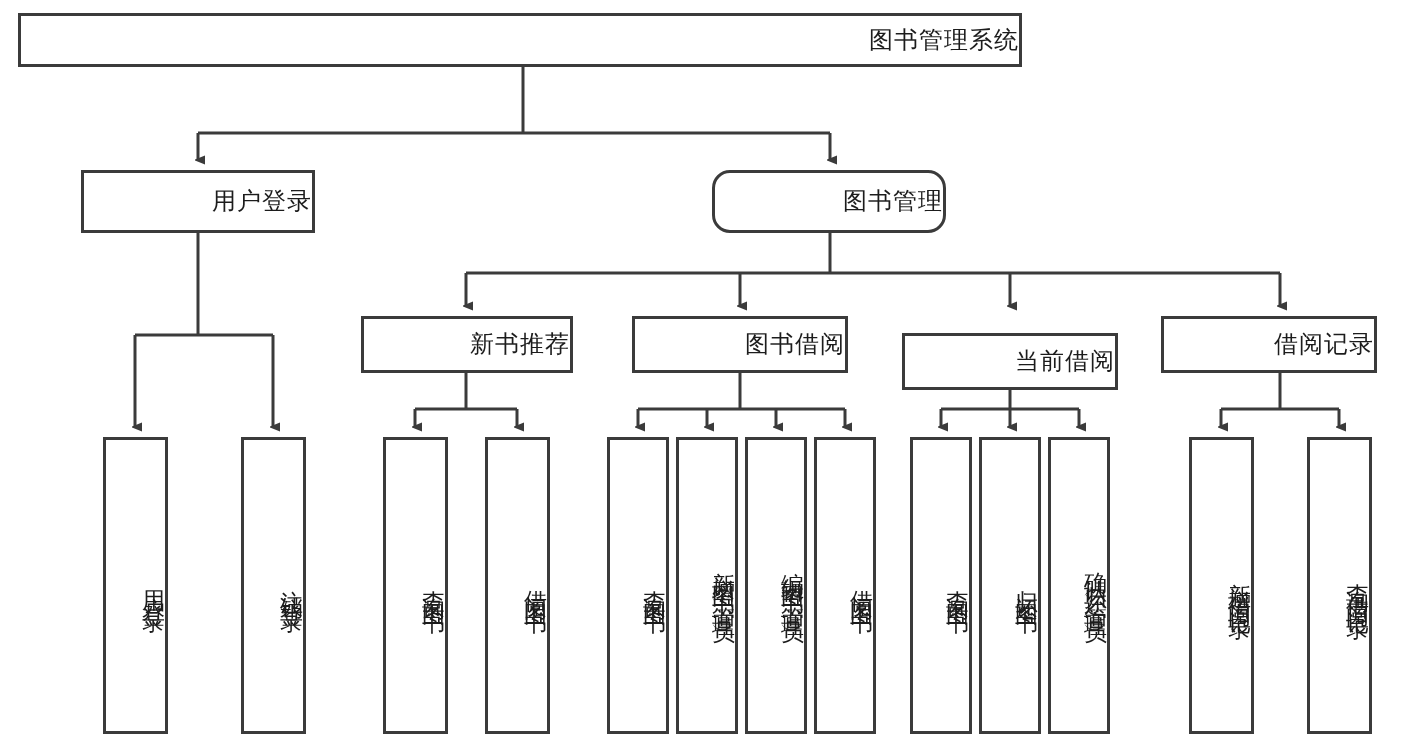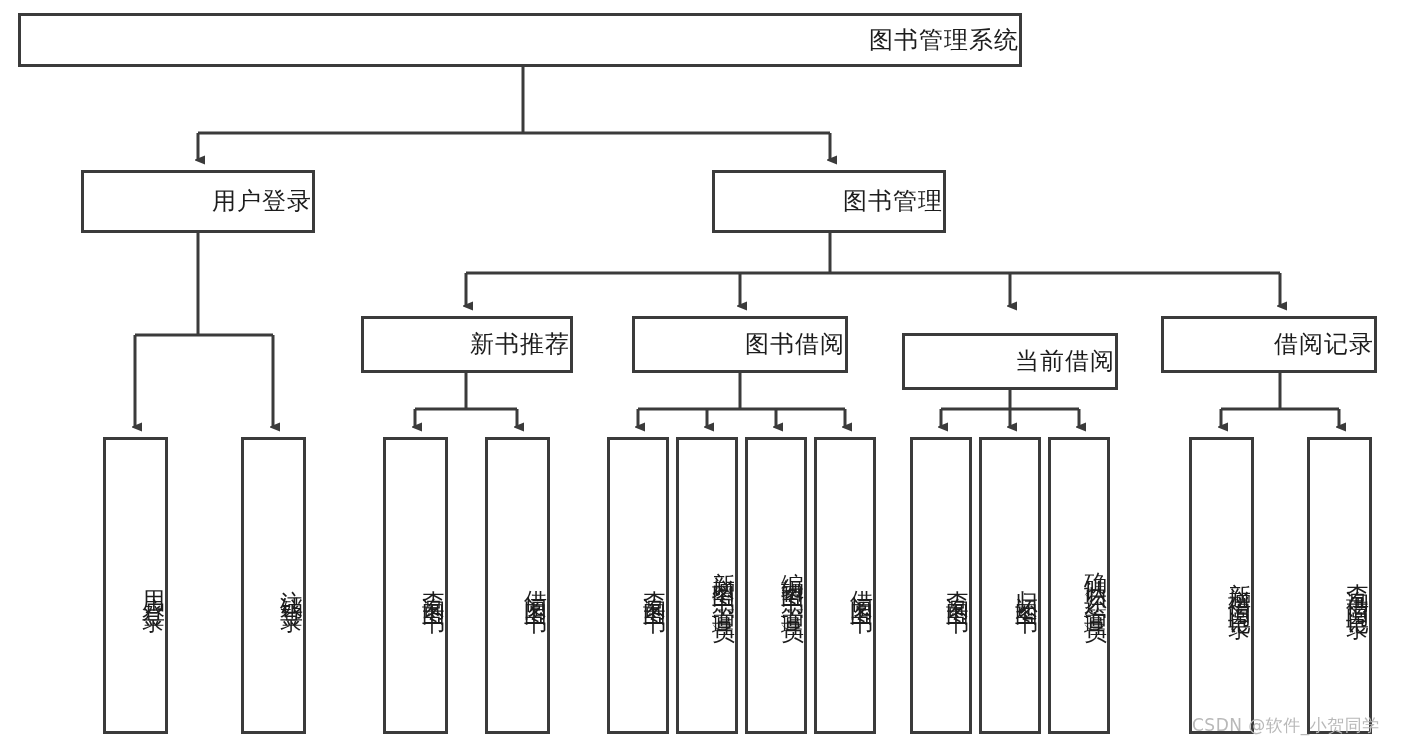--- a/index.html
+++ b/index.html
@@ -123,21 +123,21 @@
     </g>
   </svg>
 
   <div class="node horiz" style="left:18px; top:13px; width:1004px; height:54px;">
     <span>图书管理系统</span>
   </div>
 
   <div class="node horiz" style="left:81px; top:170px; width:234px; height:63px;">
     <span>用户登录</span>
   </div>
-  <div class="node horiz" style="left:712px; top:170px; width:234px; height:63px;">
+  <div class="node horiz" style="left:712px; top:170px; width:234px; height:63px;border-radius:18px;">
     <span>图书管理</span>
   </div>
 
   <div class="node horiz" style="left:361px; top:316px; width:212px; height:57px;padding-left:40px;">
     <span>新书推荐</span>
   </div>
   <div class="node horiz" style="left:632px; top:316px; width:216px; height:57px;">
     <span>图书借阅</span>
   </div>
   <div class="node horiz" style="left:902px; top:316px; width:216px; height:57px;margin-top:17px;">
@@ -184,15 +184,14 @@
     <span class="vlabel">确认归还（管理员）</span>
   </div>
 
   <div class="node vert" style="left:1189px; top:437px; width:65px; height:297px;">
     <span class="vlabel">新增借阅记录</span>
   </div>
   <div class="node vert" style="left:1307px; top:437px; width:65px; height:297px;">
     <span class="vlabel">查询借阅记录</span>
   </div>
 
-  <div class="watermark" style="left:1192px; top:714px;">CSDN @软件_小贺同学</div>
 
 </div>
 
 </body></html>

